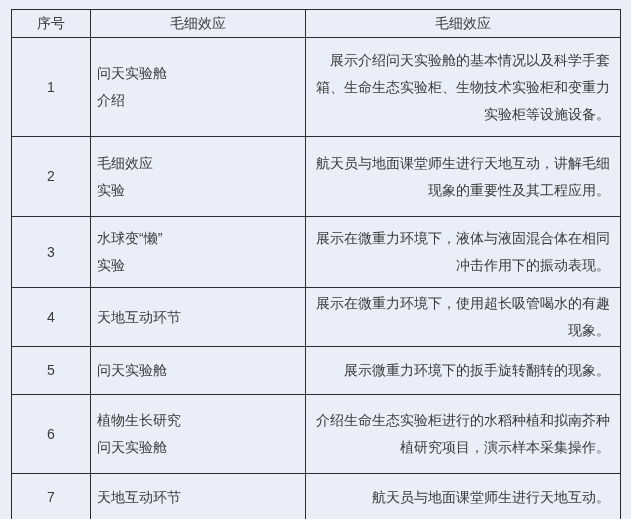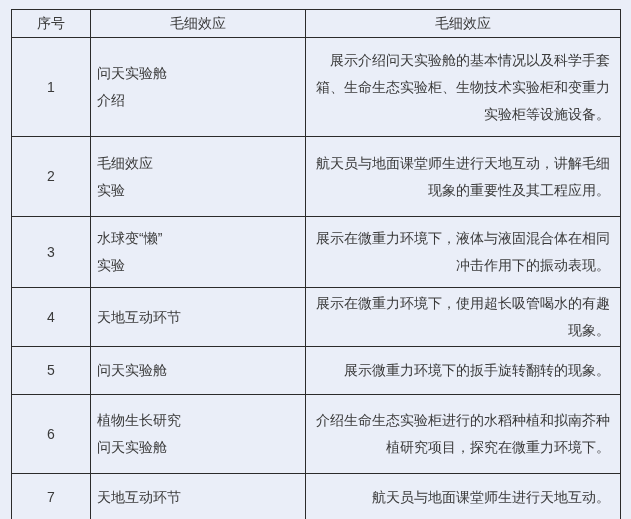--- a/index.html
+++ b/index.html
@@ -91,21 +91,21 @@
       </tr>
       <tr class="r5">
         <td class="cell-num">5</td>
         <td class="cell-name">问天实验舱</td>
         <td class="cell-desc">展示微重力环境下的扳手旋转翻转的现象。</td>
       </tr>
       <tr class="r6">
         <td class="cell-num">6</td>
         <td class="cell-name">植物生长研究
 问天实验舱</td>
-        <td class="cell-desc">介绍生命生态实验柜进行的水稻种植和拟南芥种植研究项目，探究在微重力环境下。</td>
+        <td class="cell-desc">介绍生命生态实验柜进行的水稻种植和拟南芥种植研究项目，演示样本采集操作。</td>
       </tr>
       <tr class="r7">
         <td class="cell-num">7</td>
         <td class="cell-name">天地互动环节</td>
         <td class="cell-desc">航天员与地面课堂师生进行天地互动。</td>
       </tr>
     </tbody>
   </table>
 </div>
 

